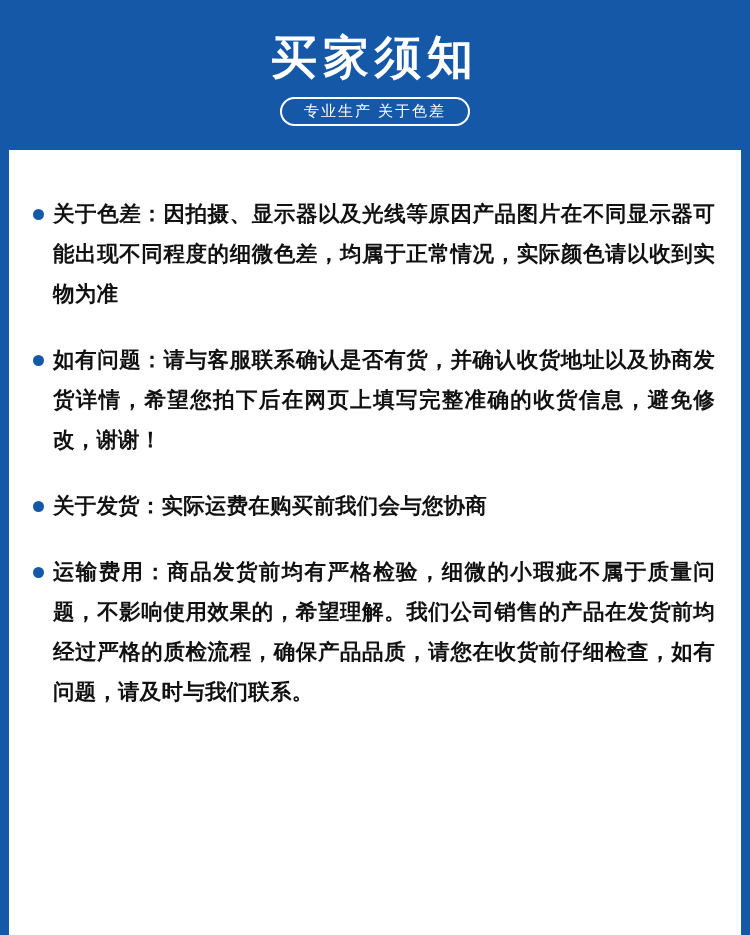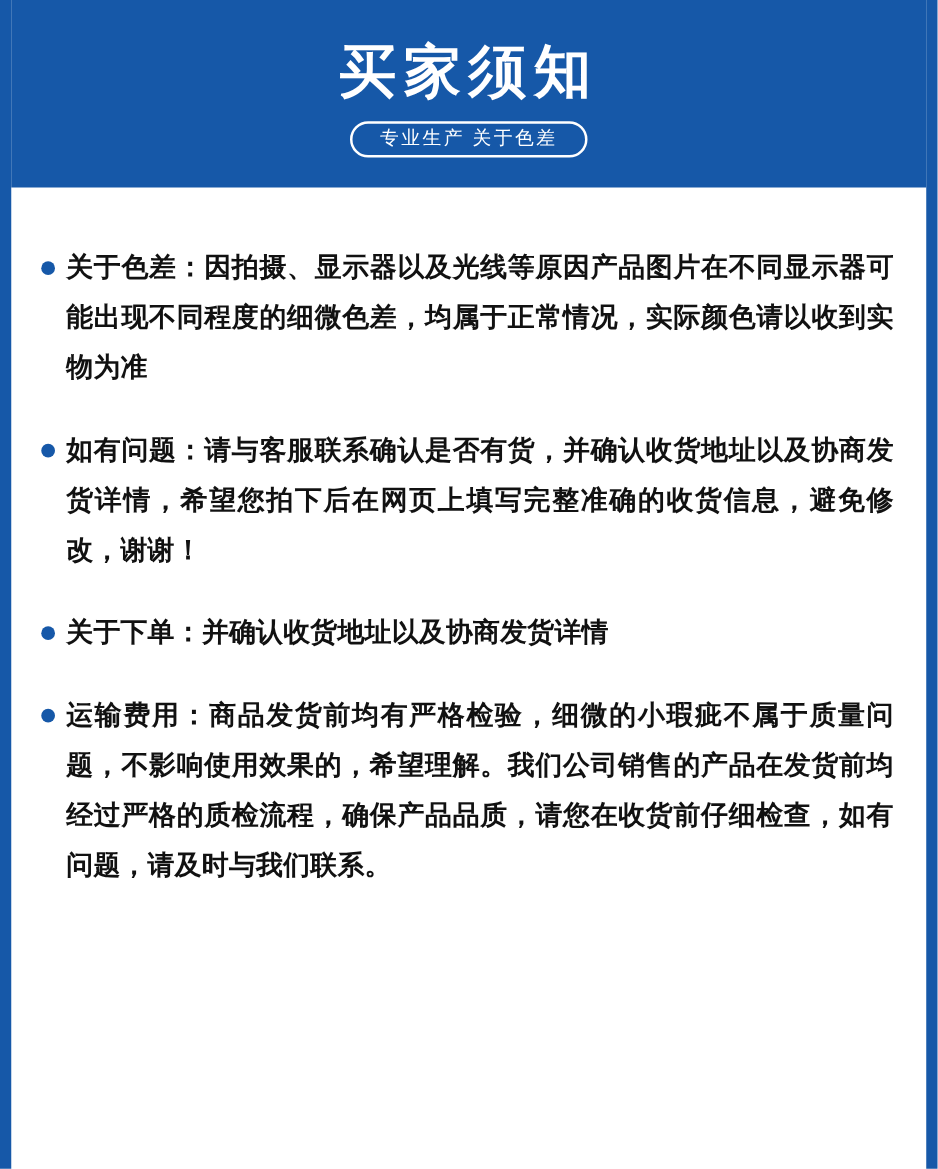--- a/index.html
+++ b/index.html
@@ -119,21 +119,21 @@
     </div>
 
     <div class="item">
       <div class="para">
         <span class="bullet"></span><span class="label">如有问题：</span><span class="text">请与客服联系确认是否有货，并确认收货地址以及协商发货详情，希望您拍下后在网页上填写完整准确的收货信息，避免修改，谢谢！</span>
       </div>
     </div>
 
     <div class="item">
       <div class="para">
-        <span class="bullet"></span><span class="label">关于下单：</span><span class="text">并确认收货地址以及协商发货详情</span>
+        <span class="bullet"></span><span class="label">关于发货：</span><span class="text">实际运费在购买前我们会与您协商</span>
       </div>
     </div>
 
 
     <div class="item">
       <div class="para">
         <span class="bullet"></span><span class="label">运输费用：</span><span class="text">商品发货前均有严格检验，细微的小瑕疵不属于质量问题，不影响使用效果的，希望理解。我们公司销售的产品在发货前均经过严格的质检流程，确保产品品质，请您在收货前仔细检查，如有问题，请及时与我们联系。</span>
       </div>
     </div>
 

